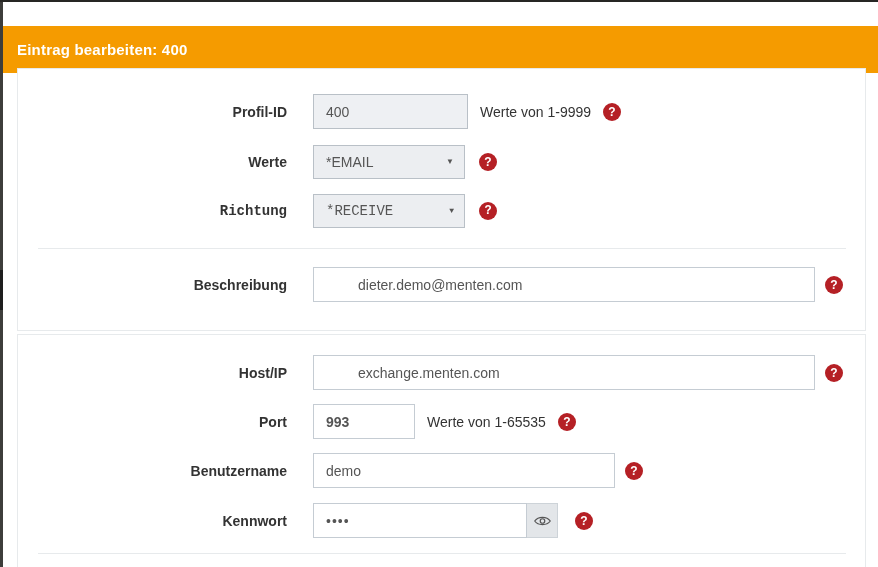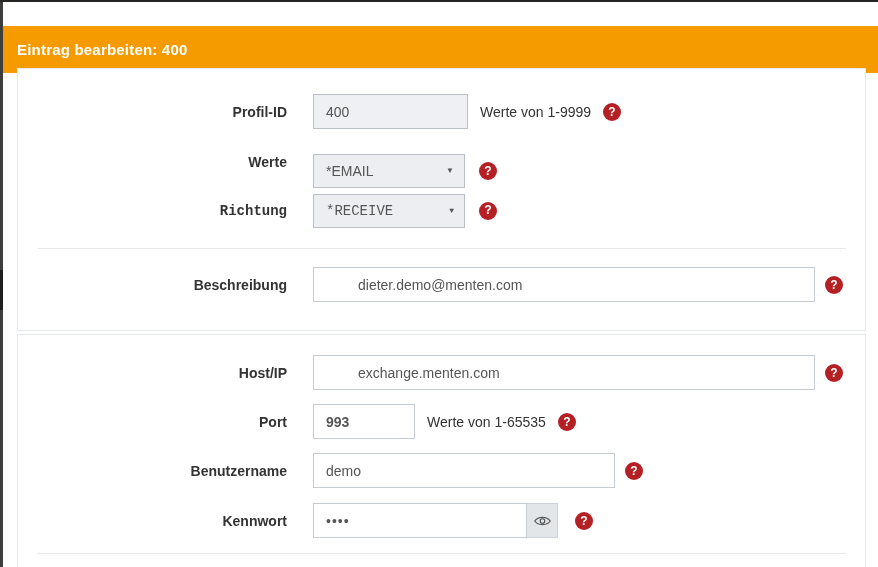--- a/index.html
+++ b/index.html
@@ -87,21 +87,21 @@
     <div class="lbl">Profil-ID</div>
     <div class="ctl">
       <input class="inp ro w155" readonly="" value="400" style="">
       <span class="hint">Werte von 1-9999</span>
       <span class="help ml12">?</span>
     </div>
   </div>
 
   <div class="row" style="top:76px; height:34px;">
     <div class="lbl" style="height:34px;">Werte</div>
-    <div class="ctl" style="height:34px;margin-top:9px;">
+    <div class="ctl" style="height:34px;">
       <div class="sel">
         <span>*EMAIL</span>
         <span class="caret">▼</span>
       </div>
       <span class="help ml14">?</span>
     </div>
   </div>
 
   <div class="row" style="top:125px; height:34px;font-family:Liberation Mono, monospace;">
     <div class="lbl" style="height:34px;">Richtung</div>

